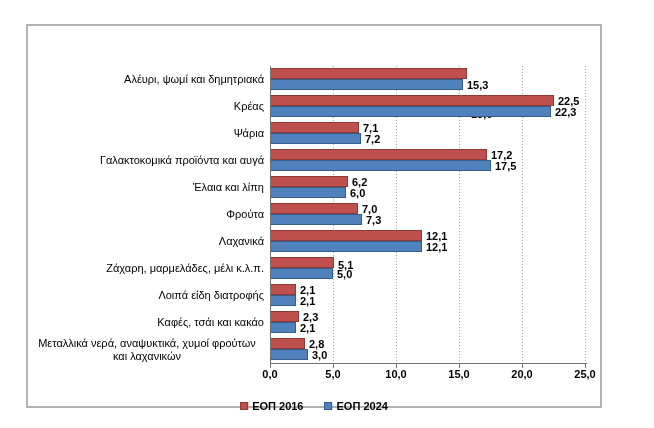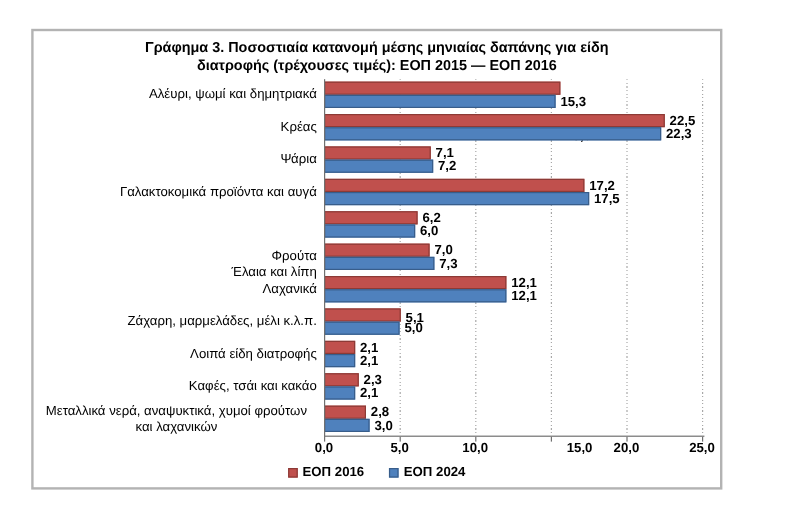--- a/index.html
+++ b/index.html
@@ -39,51 +39,47 @@
   }
   .cat-labels{position:absolute;left:2px;top:40px;width:234px;}
   .cat-row{
     position:absolute;left:0;width:100%;height:27px;
     display:flex;align-items:center;justify-content:flex-end;
   }
   .cat-row span{
     display:inline-block;text-align:center;font-size:11px;line-height:13px;
   }
   .legend{
-    position:absolute;top:362px;left:50%;transform:translateX(-50%);
+    position:absolute;top:374px;left:50%;transform:translateX(-50%);
     display:flex;align-items:center;gap:21px;white-space:nowrap;
   }
   .legend-item{display:flex;align-items:center;gap:4px;}
   .legend-swatch{width:8px;height:8px;box-sizing:border-box;border:1px solid;}
   .legend-label{font-size:11px;font-weight:bold;}
 </style>
 </head>
 <body>
 
 <div class="page">
   <div class="figure">
-    <div class="chart-title">
-      <div>Γράφημα 3.  Ποσοστιαία κατανομή μέσης μηνιαίας δαπάνης για είδη</div>
-      <div>διατροφής (τρέχουσες τιμές): ΕΟΠ 2015 — ΕΟΠ 2016</div>
-    </div>
 
     <div class="cat-labels" id="catLabels">
         <div class="cat-row" style="top: 0px;">
           <span>Αλέυρι, ψωμί και δημητριακά</span>
         </div>
         <div class="cat-row" style="top: 27px;">
           <span>Κρέας</span>
         </div>
         <div class="cat-row" style="top: 54px;">
           <span>Ψάρια</span>
         </div>
         <div class="cat-row" style="top: 81px;">
           <span>Γαλακτοκομικά προϊόντα και αυγά</span>
         </div>
-        <div class="cat-row" style="top: 108px; margin-top: 40px;">
+        <div class="cat-row" style="top: 108px;">
           <span>Έλαια και λίπη</span>
         </div>
         <div class="cat-row" style="top: 135px;">
           <span>Φρούτα</span>
         </div>
         <div class="cat-row" style="top: 162px;">
           <span>Λαχανικά</span>
         </div>
         <div class="cat-row" style="top: 189px;">
           <span>Ζάχαρη, μαρμελάδες, μέλι κ.λ.π.</span>
@@ -180,21 +176,21 @@
         <div class="axis-tick" style="left: 305px; background: rgb(112, 112, 112);"></div>
         <div class="axis-tick" style="left: 368px; background: rgb(112, 112, 112);"></div>
         <div class="axis-tick" style="left: 431px; background: rgb(112, 112, 112);"></div>
         <div class="axis-tick" style="left: 494px; background: rgb(112, 112, 112);"></div>
         <div class="axis-tick" style="left: 557px; background: rgb(112, 112, 112);"></div>
       </div>
     <div id="tickLabels">
         <div class="x-tick-label" style="left: 242px;">0,0</div>
         <div class="x-tick-label" style="left: 305px;">5,0</div>
         <div class="x-tick-label" style="left: 368px;">10,0</div>
-        <div class="x-tick-label" style="left: 431px; margin-left: 24px;">15,0</div>
+        <div class="x-tick-label" style="left: 431px;">15,0</div>
         <div class="x-tick-label" style="left: 494px;">20,0</div>
         <div class="x-tick-label" style="left: 557px;">25,0</div>
       </div>
 
     <div class="legend" id="legend">
         <div class="legend-item">
           <div class="legend-swatch" style="background: rgb(192, 80, 77); border-color: rgb(140, 58, 54);"></div>
           <div class="legend-label">ΕΟΠ 2016</div>
         </div>
         <div class="legend-item">

